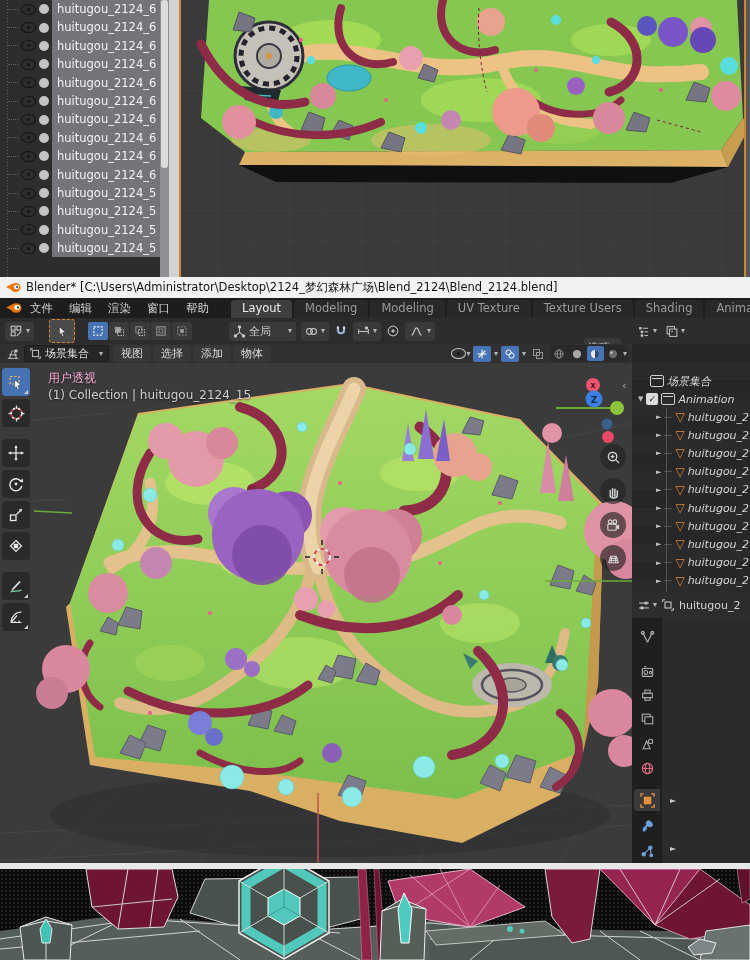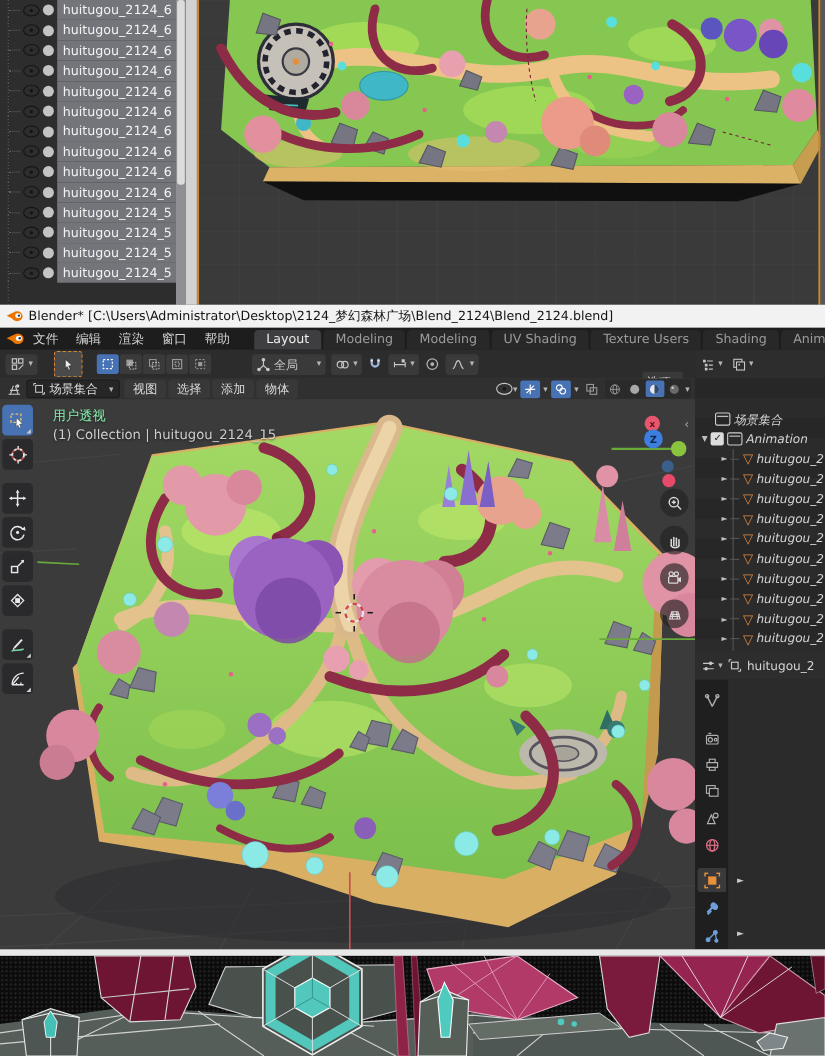--- a/index.html
+++ b/index.html
@@ -316,21 +316,21 @@
         <span class="menu-item">编辑</span>
         <span class="menu-item">渲染</span>
         <span class="menu-item">窗口</span>
         <span class="menu-item">帮助</span>
       </div>
     <div class="tabs">
 
     <div class="tab active">Layout</div>
         <div class="tab">Modeling</div>
         <div class="tab">Modeling</div>
-        <div class="tab">UV Shading</div>
+        <div class="tab">UV Texture</div>
         <div class="tab">Texture Users</div>
         <div class="tab">Shading</div>
         <div class="tab">Animation</div>
       </div>
   </div>
 
   <div class="abs topbar">
     <span class="tbtn">
       <svg width="14" height="14" viewBox="0 0 16 16" stroke="#c8c8c8" fill="none" stroke-width="1.2">
         <rect x="2.5" y="2.5" width="4.5" height="4.5"></rect>
@@ -675,21 +675,21 @@
         <circle cx="593" cy="22" r="7" fill="#e8566d"></circle>
         <text x="593" y="25" font-size="8" fill="#5e1020" text-anchor="middle" font-weight="bold">x</text>
         <circle cx="594" cy="36" r="8.5" fill="#3d7fe0"></circle>
         <text x="594" y="39.5" font-size="9" fill="#10284e" text-anchor="middle" font-weight="bold">Z</text>
         <circle cx="617" cy="45" r="7" fill="#8ac43f"></circle>
         <circle cx="607" cy="61" r="5.5" fill="#3a5f8a"></circle>
         <circle cx="608" cy="74" r="6" fill="#e84a6a"></circle>
       </g>
     </svg>
 
-    <div class="abs" style="left:48px;top:7px;color:#86efac;font-size:12px;text-shadow:0 1px 2px rgba(0,0,0,.6)">用户透视</div>
+    <div class="abs" style="left:48px;top:7px;color:#f9a8d4;font-size:12px;text-shadow:0 1px 2px rgba(0,0,0,.6)">用户透视</div>
     <div class="abs" style="left:48px;top:25px;color:#cfcfcf;font-size:12px;text-shadow:0 1px 2px rgba(0,0,0,.6)">(1) Collection | huitugou_2124_15</div>
 
     <div class="abs toolcol" style="left:2px;top:5px">
       <div class="toolbtn on sub">
         <svg width="16" height="16" viewBox="0 0 16 16">
           <rect x="2" y="2.5" width="9" height="7.5" fill="none" stroke="#f0c060" stroke-width="1.2" stroke-dasharray="2.4,1.8"></rect>
           <polygon points="7,6 12.6,11.2 9.8,11.6 11,14.6 9.4,15.2 8.3,12.3 6.6,14" fill="#fff" stroke="#333" stroke-width=".4"></polygon>
         </svg>
       </div>
       <div class="toolbtn">

